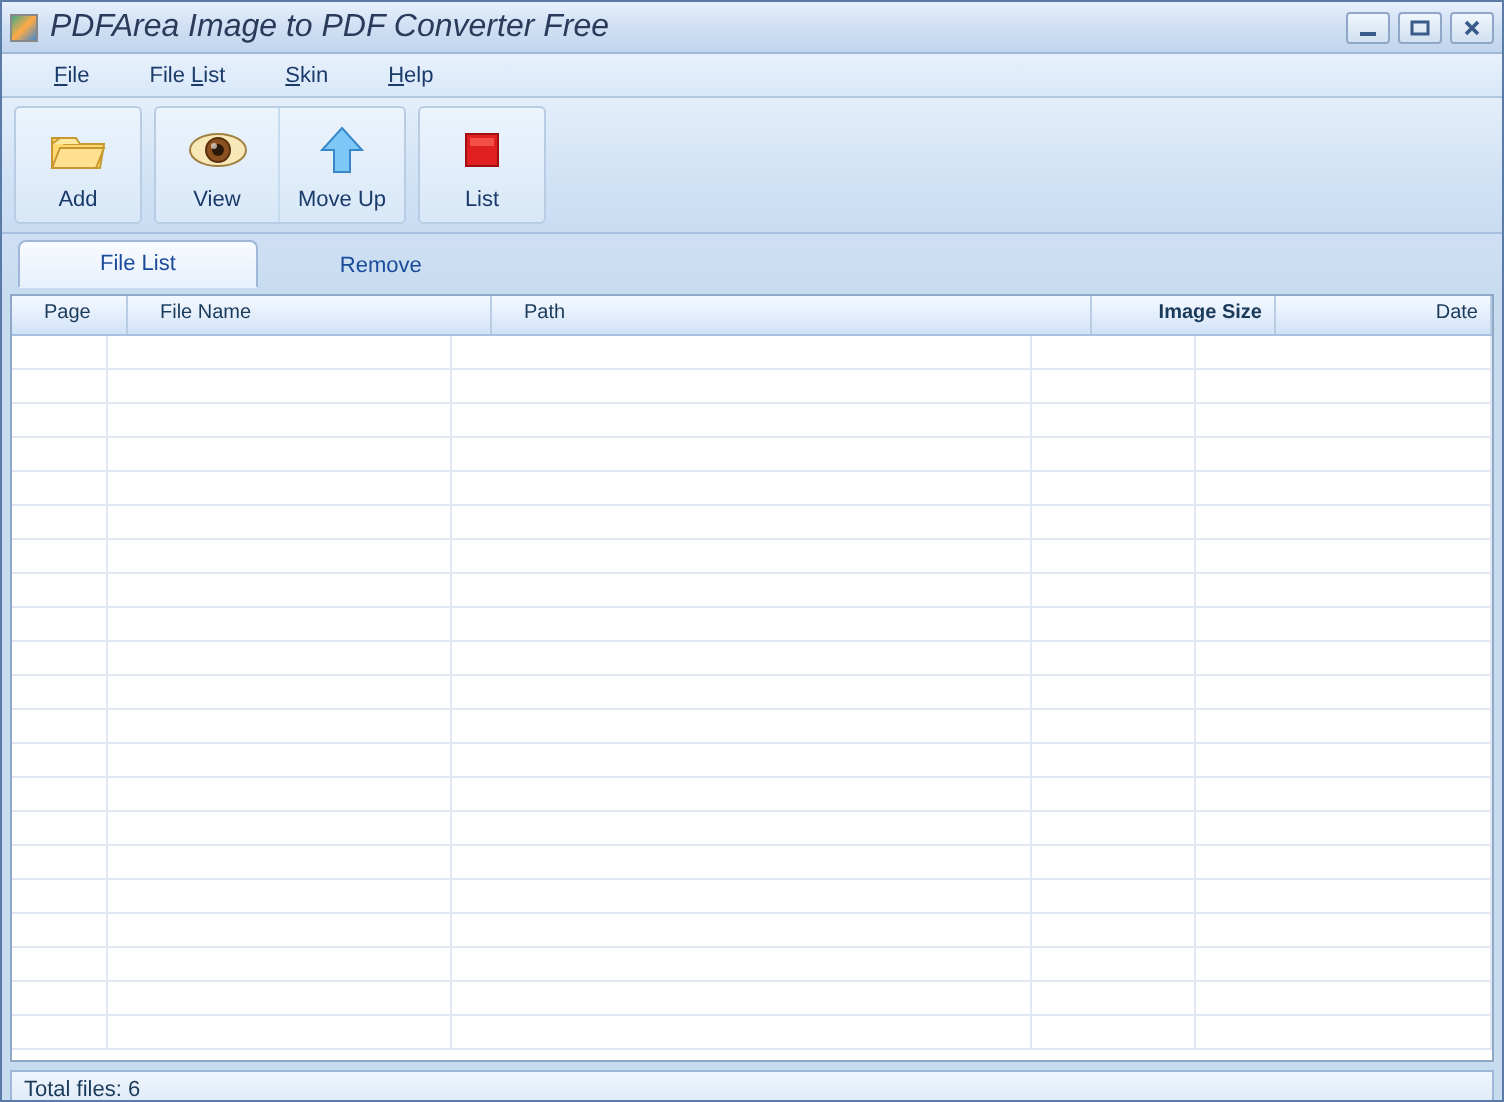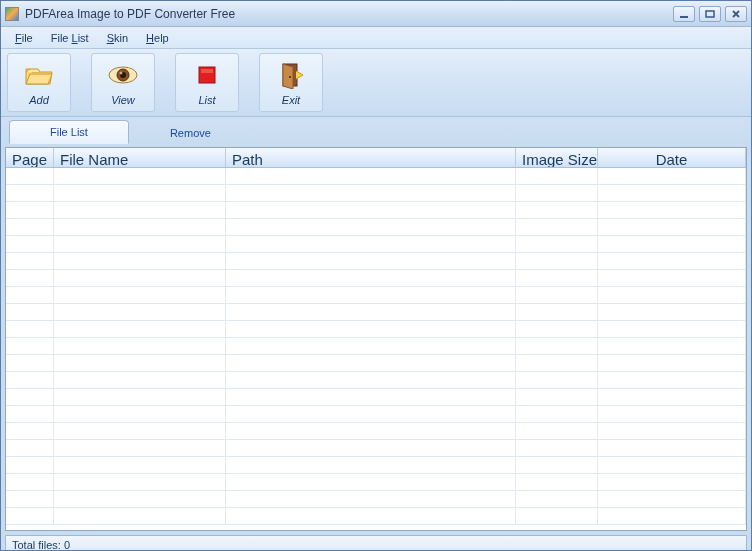--- a/index.html
+++ b/index.html
@@ -19,21 +19,21 @@
   align-items: center;
   padding: 0 4px;
   border-bottom: 1px solid #a0b8d8;
 }
 .titlebar .app-icon {
   width: 14px; height: 14px;
   margin-right: 6px;
   background: linear-gradient(135deg, #4a8 0%, #fa4 50%, #48c 100%);
   border: 1px solid #888;
 }
-.titlebar .title { flex: 1; color: #2a3a5a; font-size: 12px; }
+.titlebar .title { flex: 1; color: #2a3a5a; font-size: 16px; font-style: italic; }
 .titlebar .win-controls { display: flex; gap: 4px; }
 .titlebar .win-btn {
   width: 22px; height: 16px;
   background: linear-gradient(to bottom, #f0f6fc, #d0e0f0);
   border: 1px solid #90a8c8;
   border-radius: 2px;
   display: flex; align-items: center; justify-content: center;
   color: #3a5a8a;
   cursor: pointer;
   font-weight: bold;
@@ -45,30 +45,30 @@
   display: flex;
   align-items: center;
   padding: 0 6px;
   gap: 2px;
   border-bottom: 1px solid #b0c8e0;
 }
 .menubar .menu-item {
   padding: 3px 8px;
   color: #1a3a6a;
   cursor: pointer;
+  margin-left: 12px;
 }
 .menubar .menu-item u { text-decoration: underline; }
 .toolbar {
   height: 68px;
   background: linear-gradient(to bottom, #e4eefa 0%, #d4e4f6 50%, #c8dcf2 100%);
   display: flex;
   padding: 4px 6px;
-  gap: 16px;
+  gap: 2px;
   border-bottom: 1px solid #a8c0e0;
-  font-style: italic;
 }
 .tool-group {
   display: flex;
   border: 1px solid #b8cce4;
   border-radius: 3px;
   background: linear-gradient(to bottom, #ecf4fc, #d8e8f8);
   margin-right: 4px;
 }
 .tool-btn {
   width: 62px;
@@ -120,29 +120,30 @@
 .grid-header {
   display: flex;
   height: 20px;
   background: linear-gradient(to bottom, #f4f9ff 0%, #e4eefc 50%, #d0e2f6 100%);
   border-bottom: 1px solid #a8c0e0;
 }
 .grid-header .col {
   border-right: 1px solid #b8cce4;
   padding: 3px 6px;
   color: #1a3a5a;
-  font-size: 15px;
+  font-size: 10px;
   white-space: nowrap;
   overflow: hidden;
+  margin-left: 10px;
 }
 .col-page { width: 48px; }
 .col-name { width: 172px; }
 .col-path { width: 290px; }
-.col-size { width: 82px; text-align: right; }
-.col-date { flex: 1; text-align: center; padding-right: 10px; }
+.col-size { width: 82px; text-align: right; font-weight: bold; }
+.col-date { flex: 1; text-align: right; padding-right: 10px; }
 .grid-body { height: calc(100% - 20px); overflow: hidden; }
 .grid-row {
   display: flex;
   height: 17px;
   border-bottom: 1px solid #e0e8f4;
 }
 .grid-row .cell {
   border-right: 1px solid #e0e8f4;
   padding: 2px 6px;
 }
@@ -209,47 +210,42 @@
       <div class="icon-wrap">
         <svg width="32" height="22">
             <ellipse cx="16" cy="11" rx="14" ry="8" fill="#f8e8b8" stroke="#a08040" stroke-width="1"></ellipse>
             <ellipse cx="16" cy="11" rx="6" ry="6" fill="#8a5020" stroke="#5a3010"></ellipse>
             <ellipse cx="16" cy="11" rx="3" ry="3" fill="#2a1808"></ellipse>
             <ellipse cx="14" cy="9" rx="1.5" ry="1.5" fill="#fff" opacity="0.6"></ellipse>
           </svg>
       </div>
       <div class="lbl">View</div>
     </div>
+    <div class="tool-btn">
+      <div class="icon-wrap">
+        <svg width="24" height="28">
+            <path d="M12 3 L22 14 L16 14 L16 25 L8 25 L8 14 L2 14 Z" fill="#7ec8f8" stroke="#3888c8" stroke-width="1"></path>
+          </svg>
+      </div>
+      <div class="lbl">Move Up</div>
+    </div>
   </div>
 
   <div class="tool-group">
     <div class="tool-btn">
       <div class="icon-wrap">
         <svg width="24" height="24">
             <rect x="4" y="4" width="16" height="16" fill="#e02020" stroke="#a01010" stroke-width="1"></rect>
             <rect x="6" y="6" width="12" height="4" fill="#ff7060" opacity="0.6"></rect>
           </svg>
       </div>
       <div class="lbl">List</div>
     </div>
   </div>
 
-  <div class="tool-group">
-    <div class="tool-btn">
-      <div class="icon-wrap">
-        <svg width="26" height="28">
-            <rect x="5" y="3" width="14" height="22" fill="#8a5030" stroke="#5a3018"></rect>
-            <path d="M5 3 L15 6 L15 28 L5 25 Z" fill="#c88848" stroke="#8a5828"></path>
-            <circle cx="12" cy="16" r="1" fill="#442810"></circle>
-            <path d="M18 10 L25 14 L18 18" fill="#ffd040" stroke="#c89820"></path>
-          </svg>
-      </div>
-      <div class="lbl">Exit</div>
-    </div>
-  </div>
 </div>
 
 <div class="tabbar">
   <div class="tab active">File List</div>
   <div class="tab">Remove</div>
 </div>
 
 <div class="content-wrap">
   <div class="grid">
     <div class="grid-header">
@@ -405,14 +401,14 @@
           <div class="cell col-name"></div>
           <div class="cell col-path"></div>
           <div class="cell col-size"></div>
           <div class="cell col-date"></div>
         </div>
       </div>
   </div>
 </div>
 
 <div class="statusbar">
-  <span>Total files: 0</span>
+  <span>Total files: 6</span>
 </div>
 
 </body></html>

